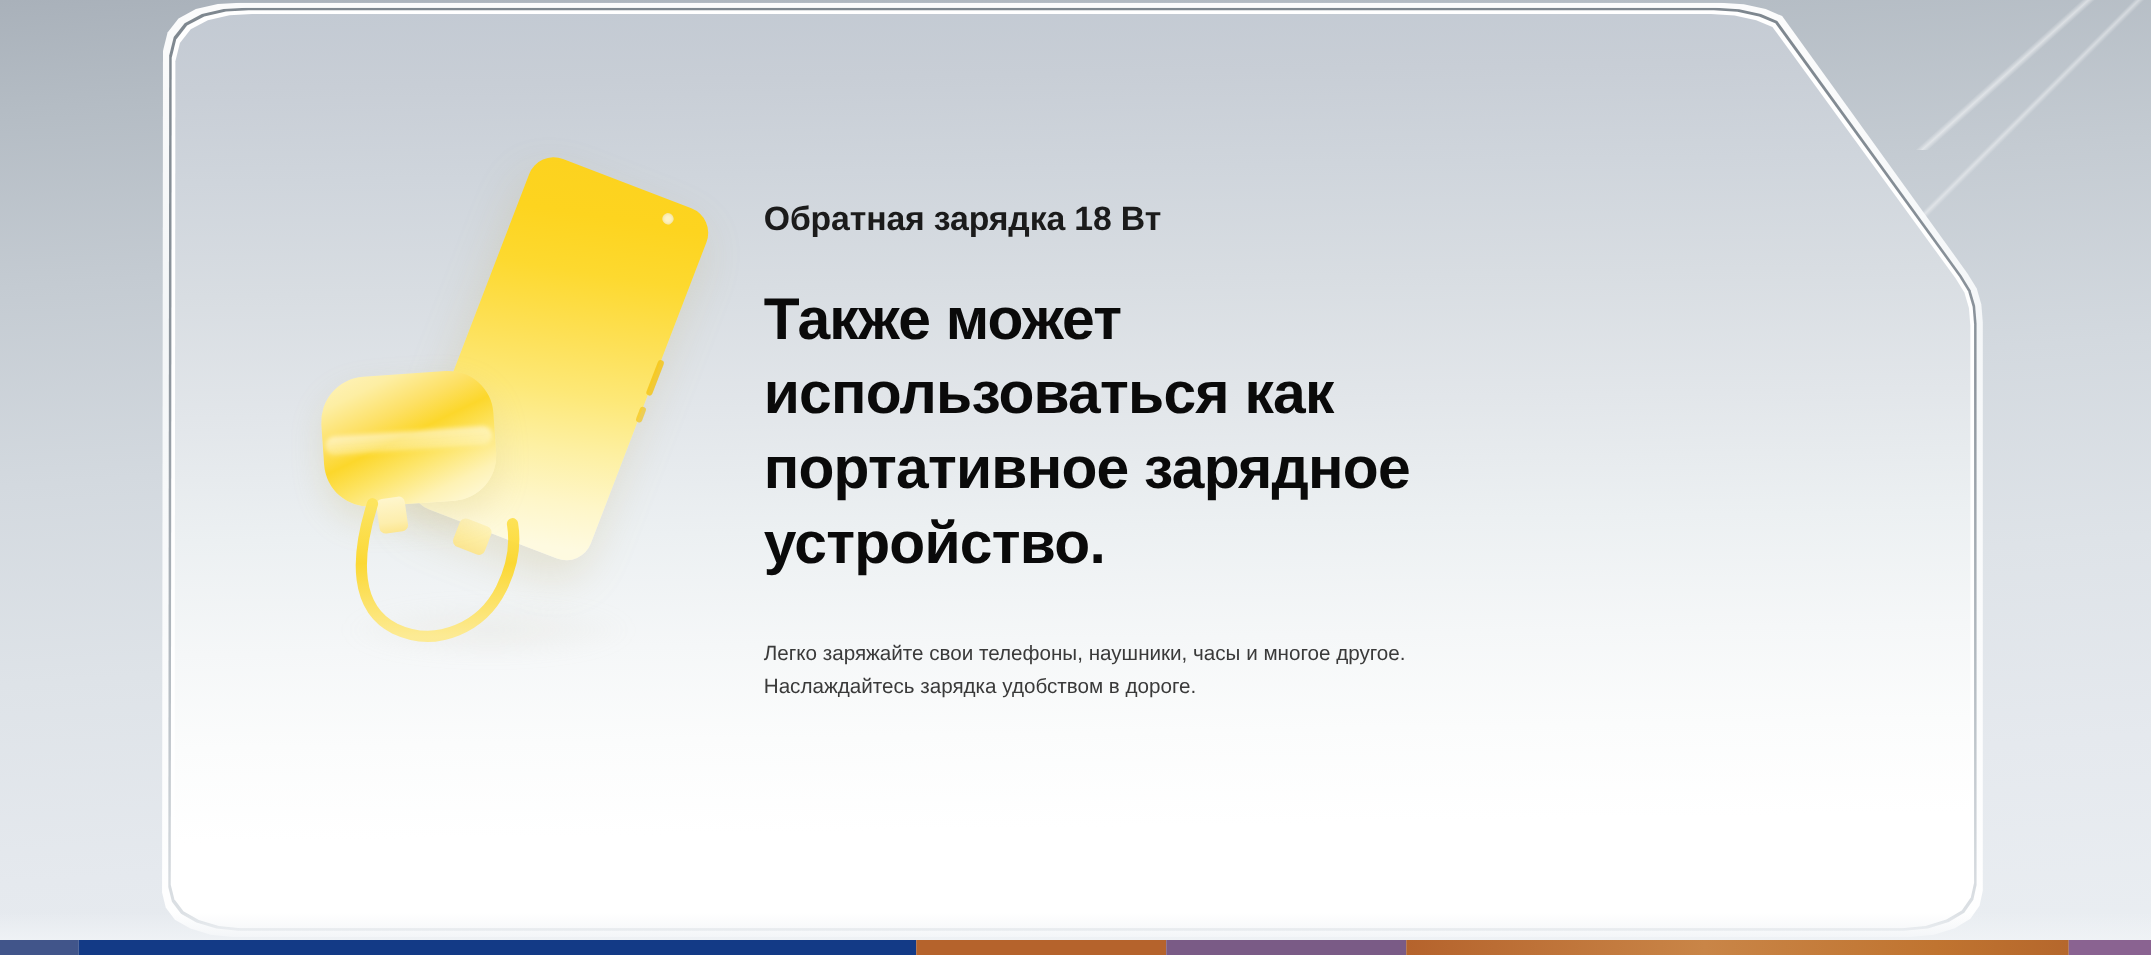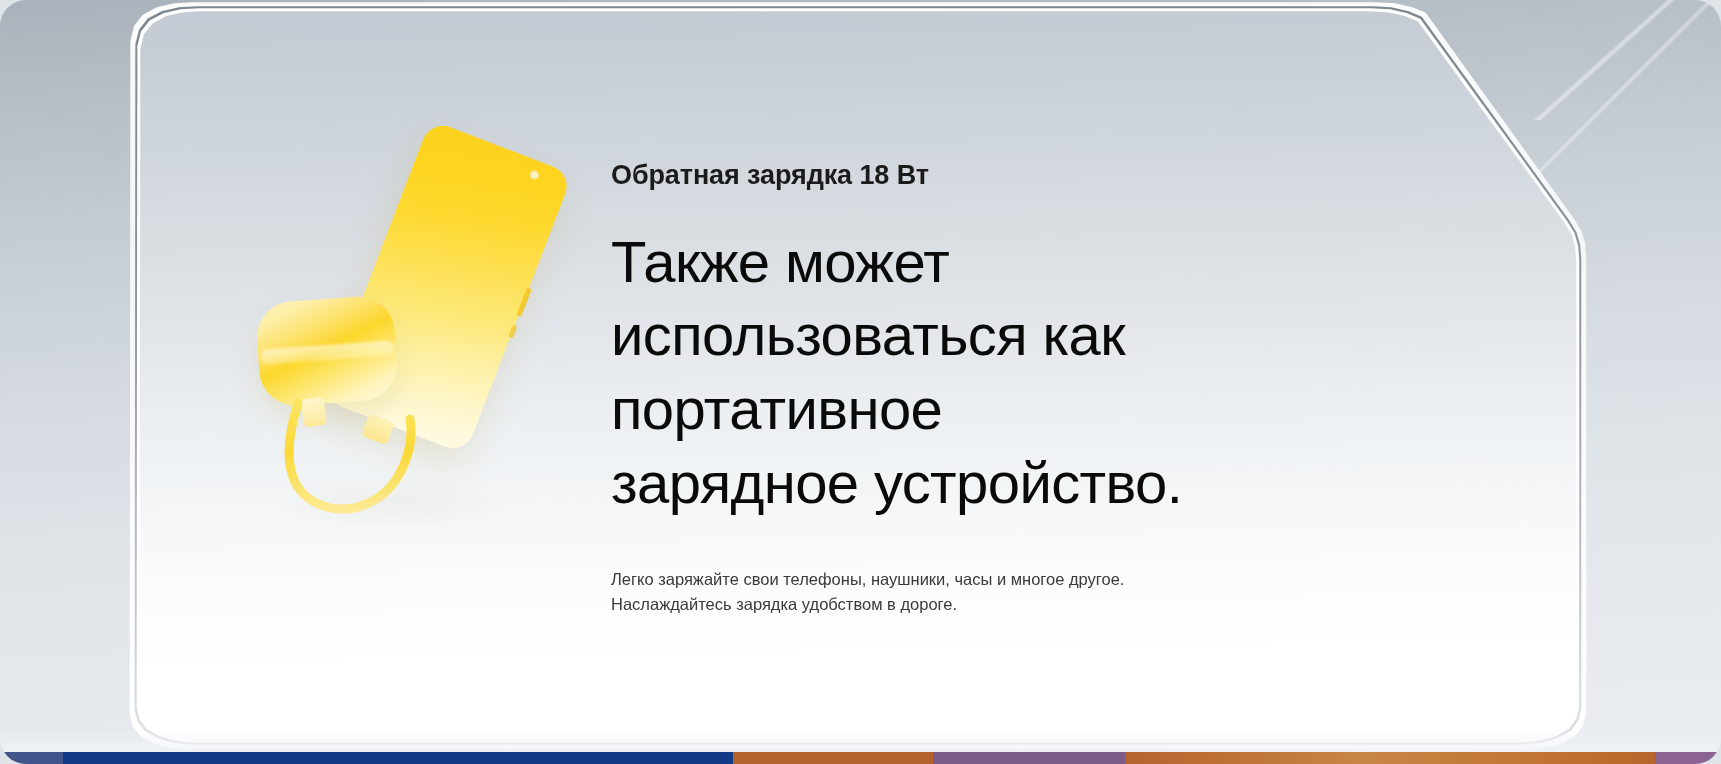--- a/index.html
+++ b/index.html
@@ -22,21 +22,20 @@
     height: 764px;
     background: linear-gradient(176deg,
                 #a9b1ba 0%,
                 #b4bcc4 10%,
                 #c4cbd2 26%,
                 #d3d9df 44%,
                 #dee3e8 62%,
                 #e5e9ee 80%,
                 #eaeef2 100%);
     overflow: hidden;
-    border-radius: 26px;
   }
   
   .backdrop-diagonal {
     position: absolute;
     top: -120px;
     right: -110px;
     width: 330px;
     height: 330px;
     background: linear-gradient(135deg, rgba(255,255,255,0.00) 49.4%, rgba(255,255,255,0.42) 50%, rgba(255,255,255,0.00) 50.7%);
     transform: rotate(0deg);
@@ -164,22 +163,22 @@
   }
   .eyebrow {
     font-size: 27px;
     font-weight: 700;
     color: #1b1b1b;
     letter-spacing: -0.1px;
     margin: 0 0 34px 0;
     line-height: 1.1;
   }
   .headline {
-    font-size: 58px;
-    font-weight: 400;
+    font-size: 47px;
+    font-weight: 700;
     color: #0a0a0a;
     line-height: 1.27;
     letter-spacing: -0.6px;
     margin: 0 0 48px 0;
     max-width: 580px;
   }
   .body-copy {
     font-size: 16.5px;
     font-weight: 400;
     color: #3a3a3a;

